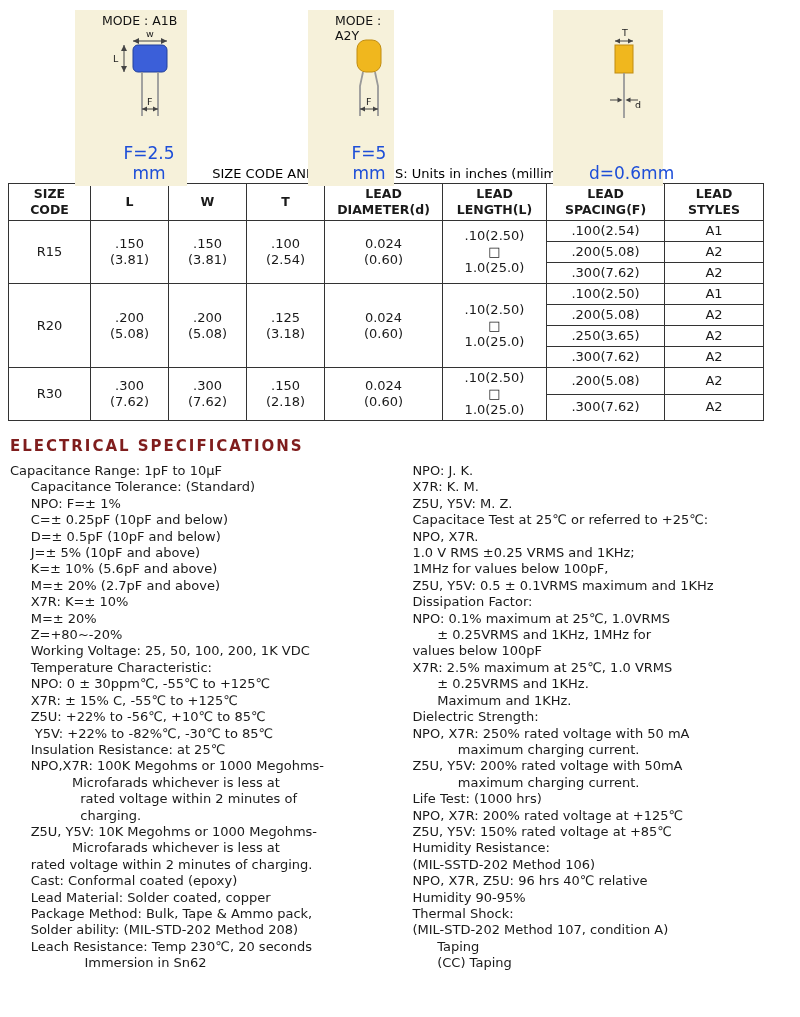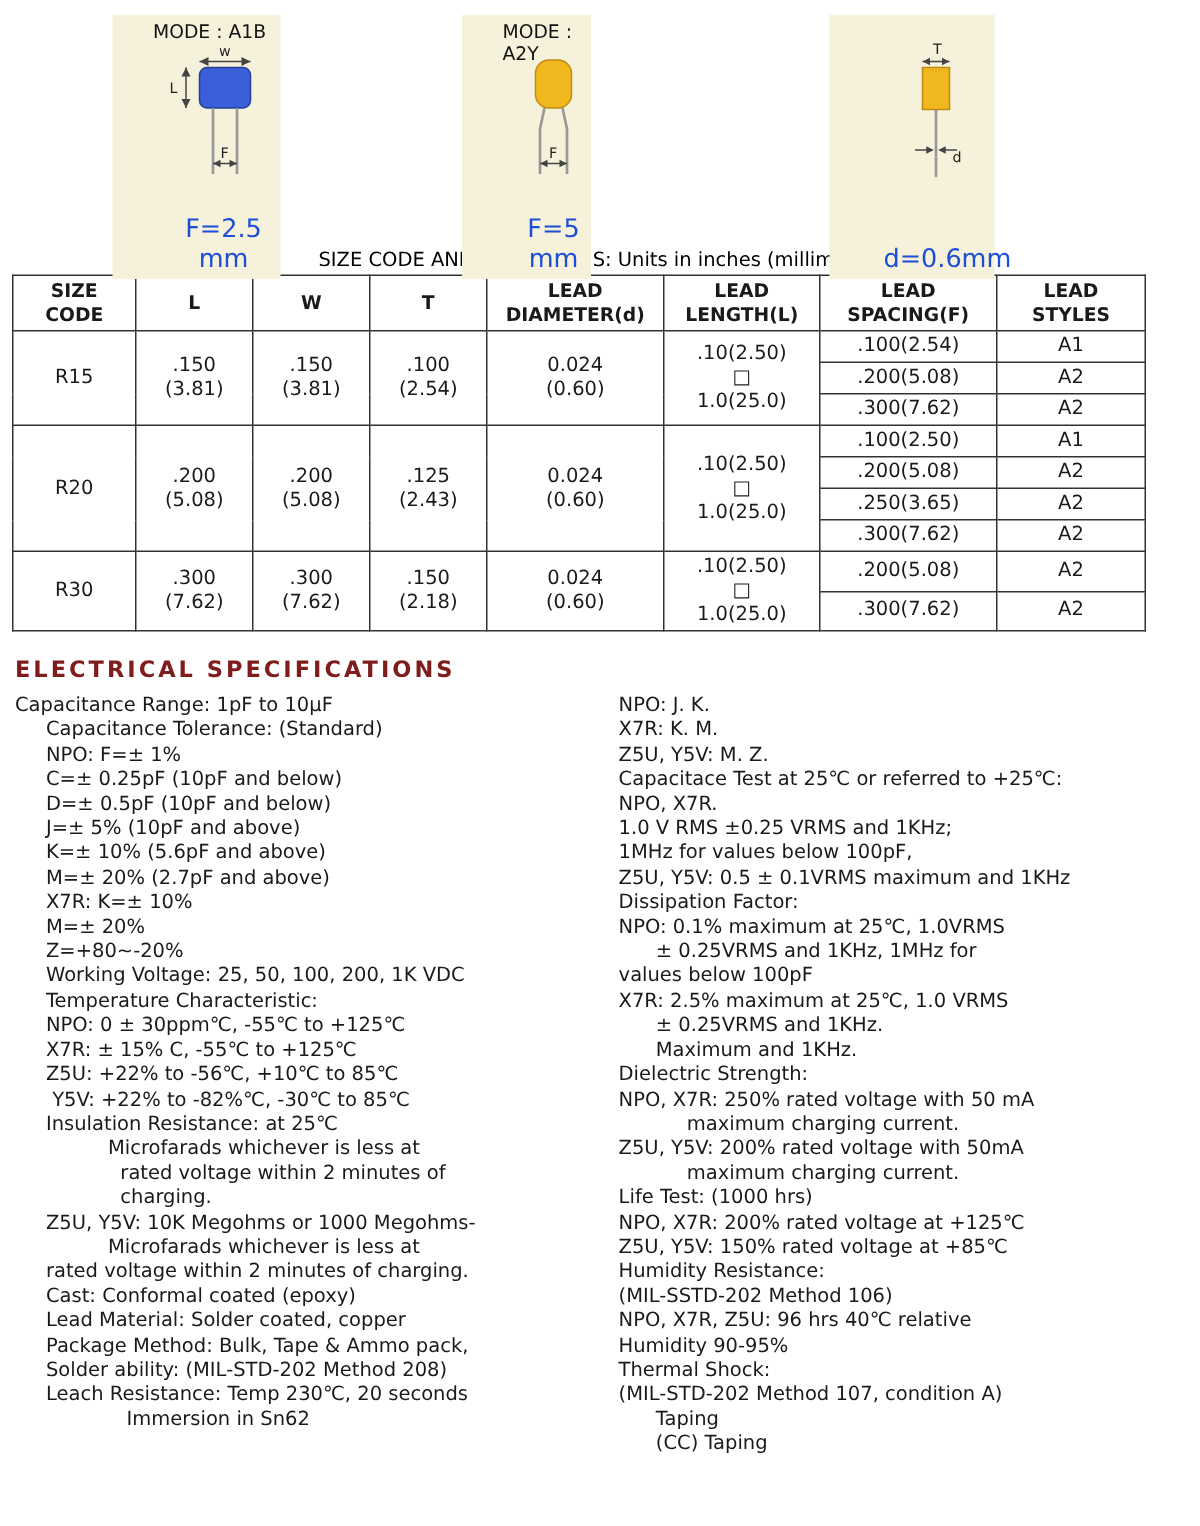--- a/index.html
+++ b/index.html
@@ -181,21 +181,21 @@
         <td>A2</td>
       </tr>
 
       <tr>
         <td rowspan="4">R20</td>
         <td rowspan="4" class="ml">.200
 (5.08)</td>
         <td rowspan="4" class="ml">.200
 (5.08)</td>
         <td rowspan="4" class="ml">.125
-(2.43)</td>
+(3.18)</td>
         <td rowspan="4" class="ml">0.024
 (0.60)</td>
         <td rowspan="4" class="ml">.10(2.50)
 □
 1.0(25.0)</td>
         <td>.100(2.50)</td>
         <td>A1</td>
       </tr>
       <tr>
         <td>.200(5.08)</td>
@@ -248,20 +248,21 @@
         <div class="spec-line">     X7R: K=± 10%</div>
         <div class="spec-line">     M=± 20%</div>
         <div class="spec-line">     Z=+80~-20%</div>
         <div class="spec-line">     Working Voltage: 25, 50, 100, 200, 1K VDC</div>
         <div class="spec-line">     Temperature Characteristic:</div>
         <div class="spec-line">     NPO: 0 ± 30ppm℃, -55℃ to +125℃</div>
         <div class="spec-line">     X7R: ± 15% C, -55℃ to +125℃</div>
         <div class="spec-line">     Z5U: +22% to -56℃, +10℃ to 85℃</div>
         <div class="spec-line">      Y5V: +22% to -82%℃, -30℃ to 85℃</div>
         <div class="spec-line">     Insulation Resistance: at 25℃</div>
+        <div class="spec-line">     NPO,X7R: 100K Megohms or 1000 Megohms-</div>
         <div class="spec-line">               Microfarads whichever is less at</div>
         <div class="spec-line">                 rated voltage within 2 minutes of</div>
         <div class="spec-line">                 charging.</div>
         <div class="spec-line">     Z5U, Y5V: 10K Megohms or 1000 Megohms-</div>
         <div class="spec-line">               Microfarads whichever is less at</div>
         <div class="spec-line">     rated voltage within 2 minutes of charging.</div>
         <div class="spec-line">     Cast: Conformal coated (epoxy)</div>
         <div class="spec-line">     Lead Material: Solder coated, copper</div>
         <div class="spec-line">     Package Method: Bulk, Tape &amp; Ammo pack,</div>
         <div class="spec-line">     Solder ability: (MIL-STD-202 Method 208)</div>

